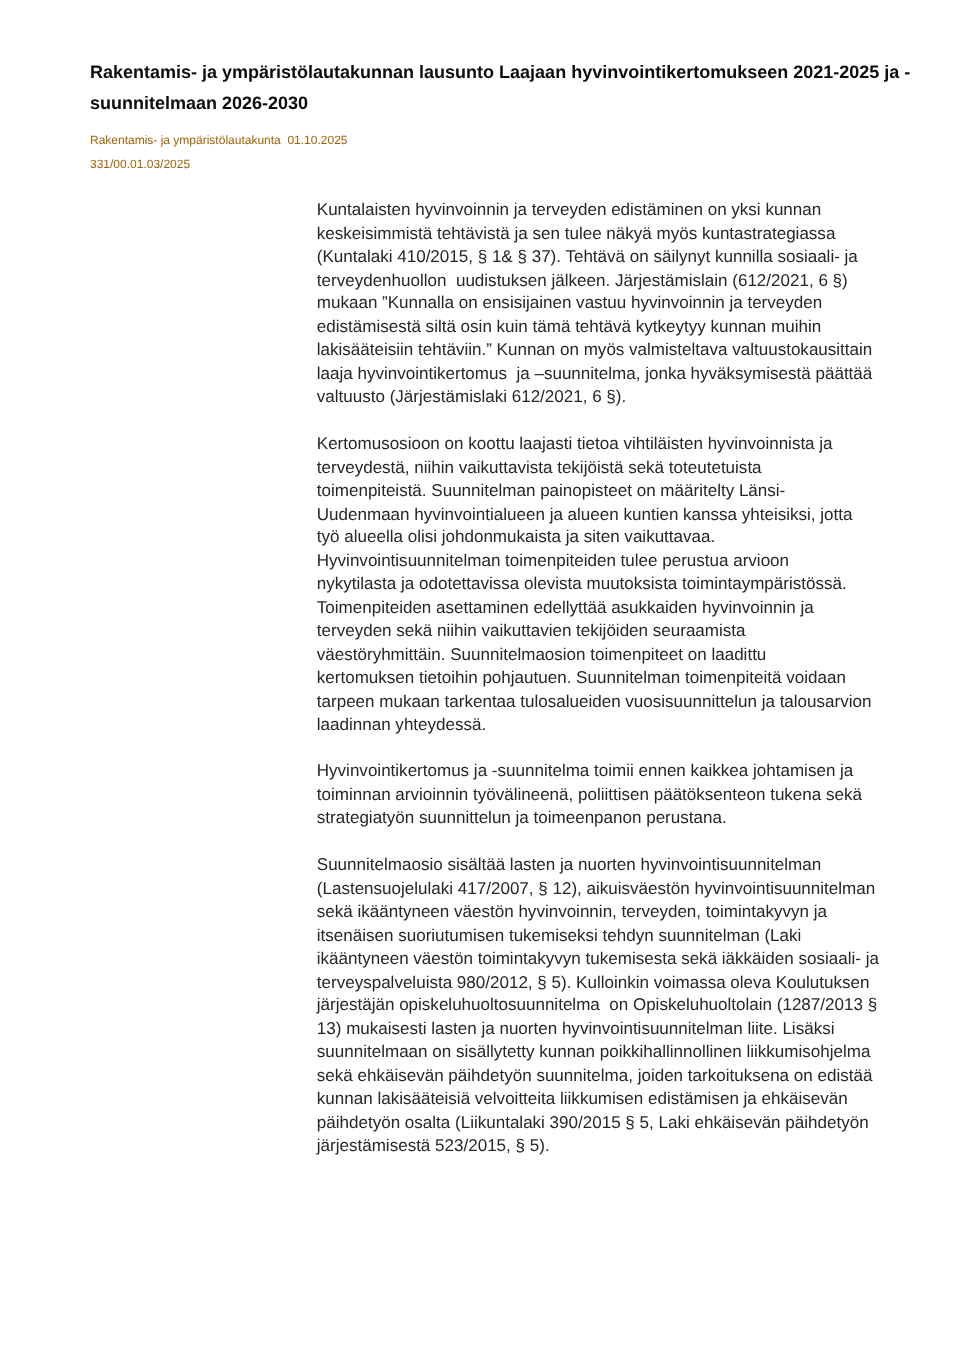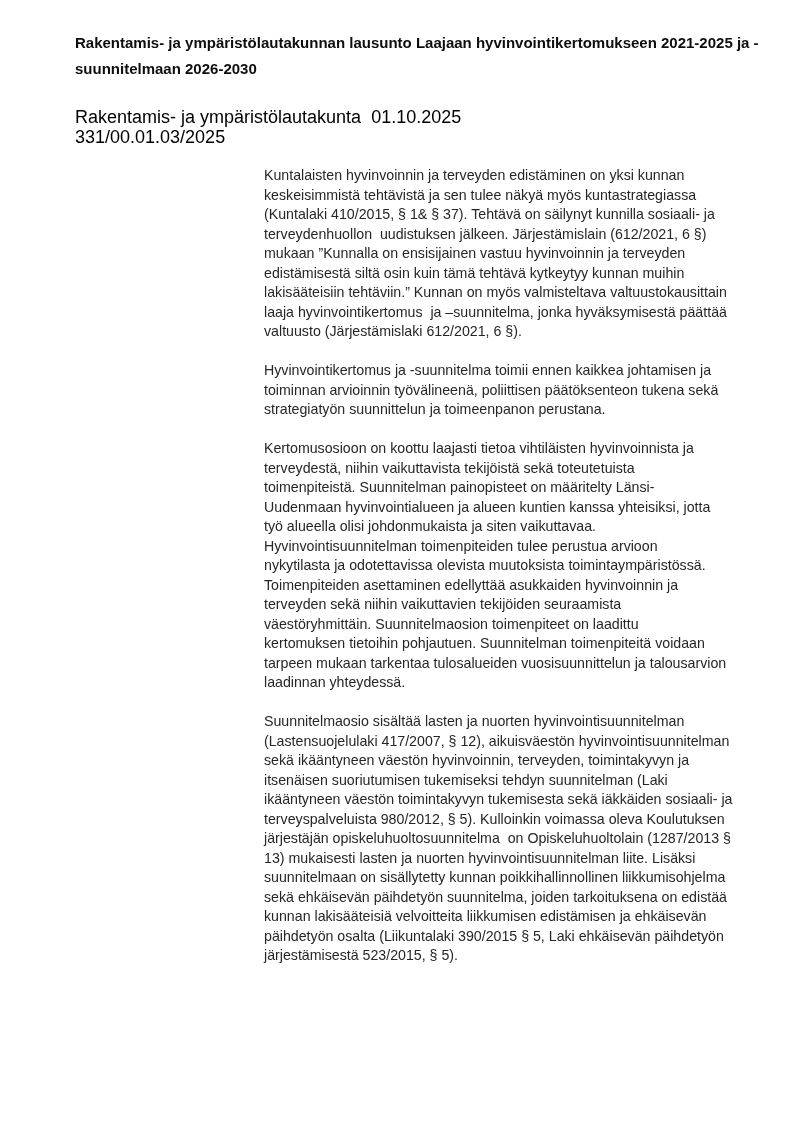--- a/index.html
+++ b/index.html
@@ -12,36 +12,36 @@
     width: 794px;
     height: 1122px;
     background: #ffffff;
     overflow: hidden;
     font-family: "Liberation Sans", "DejaVu Sans", sans-serif;
     color: #222222;
   }
   .doc-title {
     position: absolute;
     left: 75px;
-    top: 30px;
+    top: 48px;
     width: 700px;
     margin: 0;
     font-size: 15px;
     line-height: 26px;
     font-weight: 700;
     color: #0d0d0d;
     white-space: pre-wrap;
   }
   .meta {
     position: absolute;
     left: 75px;
     top: 108px;
-    font-size: 18px;
+    font-size: 10px;
     line-height: 19.5px;
-    color: #000000;
+    color: #a16207;
   }
   .meta div {
     white-space: pre-wrap;
   }
   .body-col {
     position: absolute;
     left: 264px;
     top: 166px;
     width: 528px;
     font-size: 14.2px;
@@ -69,36 +69,36 @@
   <div class="body-col">
     <p class="para">Kuntalaisten hyvinvoinnin ja terveyden edistäminen on yksi kunnan
 keskeisimmistä tehtävistä ja sen tulee näkyä myös kuntastrategiassa
 (Kuntalaki 410/2015, § 1&amp; § 37). Tehtävä on säilynyt kunnilla sosiaali- ja
 terveydenhuollon  uudistuksen jälkeen. Järjestämislain (612/2021, 6 §)
 mukaan ”Kunnalla on ensisijainen vastuu hyvinvoinnin ja terveyden
 edistämisestä siltä osin kuin tämä tehtävä kytkeytyy kunnan muihin
 lakisääteisiin tehtäviin.” Kunnan on myös valmisteltava valtuustokausittain
 laaja hyvinvointikertomus  ja –suunnitelma, jonka hyväksymisestä päättää
 valtuusto (Järjestämislaki 612/2021, 6 §).</p>
-    <p class="para">Hyvinvointikertomus ja -suunnitelma toimii ennen kaikkea johtamisen ja
-toiminnan arvioinnin työvälineenä, poliittisen päätöksenteon tukena sekä
-strategiatyön suunnittelun ja toimeenpanon perustana.</p>
     <p class="para">Kertomusosioon on koottu laajasti tietoa vihtiläisten hyvinvoinnista ja
 terveydestä, niihin vaikuttavista tekijöistä sekä toteutetuista
 toimenpiteistä. Suunnitelman painopisteet on määritelty Länsi-
 Uudenmaan hyvinvointialueen ja alueen kuntien kanssa yhteisiksi, jotta
 työ alueella olisi johdonmukaista ja siten vaikuttavaa.
 Hyvinvointisuunnitelman toimenpiteiden tulee perustua arvioon
 nykytilasta ja odotettavissa olevista muutoksista toimintaympäristössä.
 Toimenpiteiden asettaminen edellyttää asukkaiden hyvinvoinnin ja
 terveyden sekä niihin vaikuttavien tekijöiden seuraamista
 väestöryhmittäin. Suunnitelmaosion toimenpiteet on laadittu
 kertomuksen tietoihin pohjautuen. Suunnitelman toimenpiteitä voidaan
 tarpeen mukaan tarkentaa tulosalueiden vuosisuunnittelun ja talousarvion
 laadinnan yhteydessä.</p>
+    <p class="para">Hyvinvointikertomus ja -suunnitelma toimii ennen kaikkea johtamisen ja
+toiminnan arvioinnin työvälineenä, poliittisen päätöksenteon tukena sekä
+strategiatyön suunnittelun ja toimeenpanon perustana.</p>
     <p class="para">Suunnitelmaosio sisältää lasten ja nuorten hyvinvointisuunnitelman
 (Lastensuojelulaki 417/2007, § 12), aikuisväestön hyvinvointisuunnitelman
 sekä ikääntyneen väestön hyvinvoinnin, terveyden, toimintakyvyn ja
 itsenäisen suoriutumisen tukemiseksi tehdyn suunnitelman (Laki
 ikääntyneen väestön toimintakyvyn tukemisesta sekä iäkkäiden sosiaali- ja
 terveyspalveluista 980/2012, § 5). Kulloinkin voimassa oleva Koulutuksen
 järjestäjän opiskeluhuoltosuunnitelma  on Opiskeluhuoltolain (1287/2013 §
 13) mukaisesti lasten ja nuorten hyvinvointisuunnitelman liite. Lisäksi
 suunnitelmaan on sisällytetty kunnan poikkihallinnollinen liikkumisohjelma
 sekä ehkäisevän päihdetyön suunnitelma, joiden tarkoituksena on edistää

